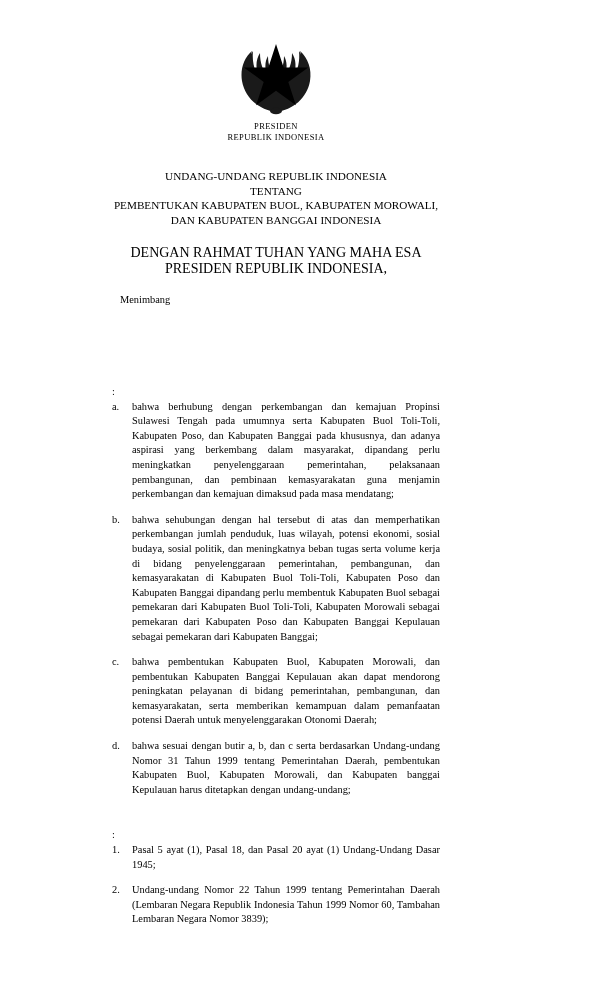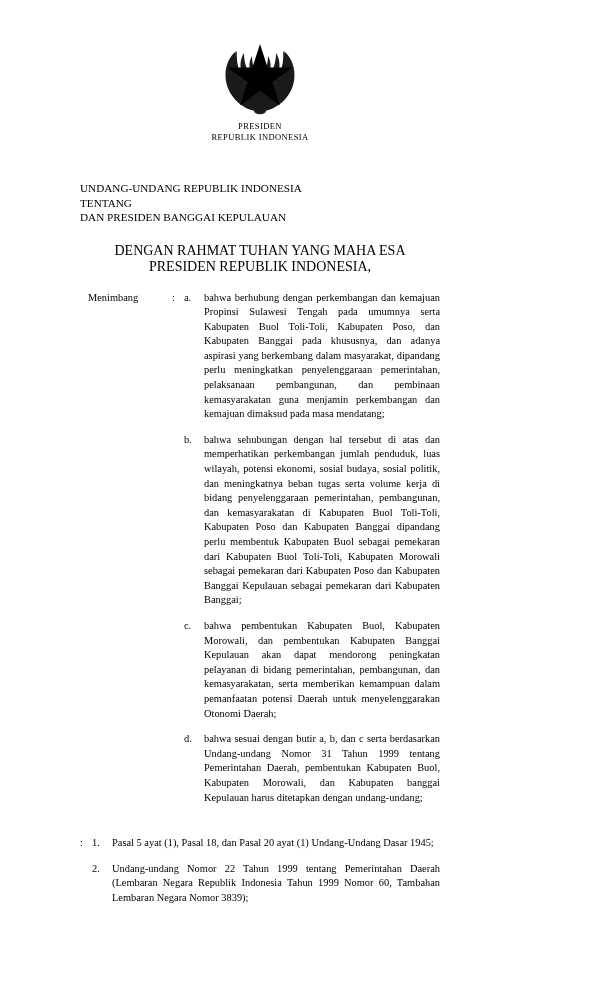--- a/index.html
+++ b/index.html
@@ -12,21 +12,21 @@
     height: 1008px;
     font-family: "Liberation Serif", serif;
     color: #000000;
     position: relative;
     overflow: hidden;
   }
   .page {
     width: 512px;
     height: 1008px;
     box-sizing: border-box;
-    padding: 28px 72px 40px 80px;
+    padding: 28px 72px 40px 112px;
     position: relative;
   }
   .emblem-wrap {
     display: flex;
     flex-direction: column;
     align-items: center;
     margin-top: 4px;
   }
   .emblem {
     width: 86px;
@@ -35,39 +35,41 @@
   }
   .emblem svg { display: block; }
   .emblem-caption {
     text-align: center;
     font-size: 8.5px;
     line-height: 11px;
     letter-spacing: 0.4px;
     margin-top: 3px;
   }
   .title-block {
-    margin-top: 38px;
+    text-align: center;
+    margin-top: 26px;
     font-size: 11.2px;
     line-height: 14.5px;
   }
   .title-block div { white-space: nowrap; }
   .subtitle-block {
     text-align: center;
     margin-top: 18px;
     font-size: 14px;
     line-height: 15px;
   }
   .subtitle-block .gap {
     margin-top: 1px;
   }
   .clause {
     display: flex;
     margin-top: 17px;
     font-size: 10.4px;
     line-height: 14.6px;
+    flex-direction: column;
   }
   .clause-label {
     width: 92px;
     flex: 0 0 92px;
     padding-left: 8px;
     box-sizing: border-box;
   }
   .clause-colon {
     width: 12px;
     flex: 0 0 12px;
@@ -113,21 +115,22 @@
     </div>
     <div class="emblem-caption">
       <div>PRESIDEN</div>
       <div>REPUBLIK INDONESIA</div>
     </div>
   </div>
 
   <div class="title-block">
     <div>UNDANG-UNDANG REPUBLIK INDONESIA</div>
     <div>TENTANG</div>
-    <div>DAN PRESIDEN BANGGAI KEPULAUAN</div>
+    <div>PEMBENTUKAN KABUPATEN BUOL, KABUPATEN MOROWALI,</div>
+    <div>DAN KABUPATEN BANGGAI INDONESIA</div>
   </div>
 
   <div class="subtitle-block">
     <div>DENGAN RAHMAT TUHAN YANG MAHA ESA</div>
     <div class="gap">PRESIDEN REPUBLIK INDONESIA,</div>
   </div>
 
   <div class="clause">
     <div class="clause-label">Menimbang</div>
     <div class="clause-colon">:</div>

